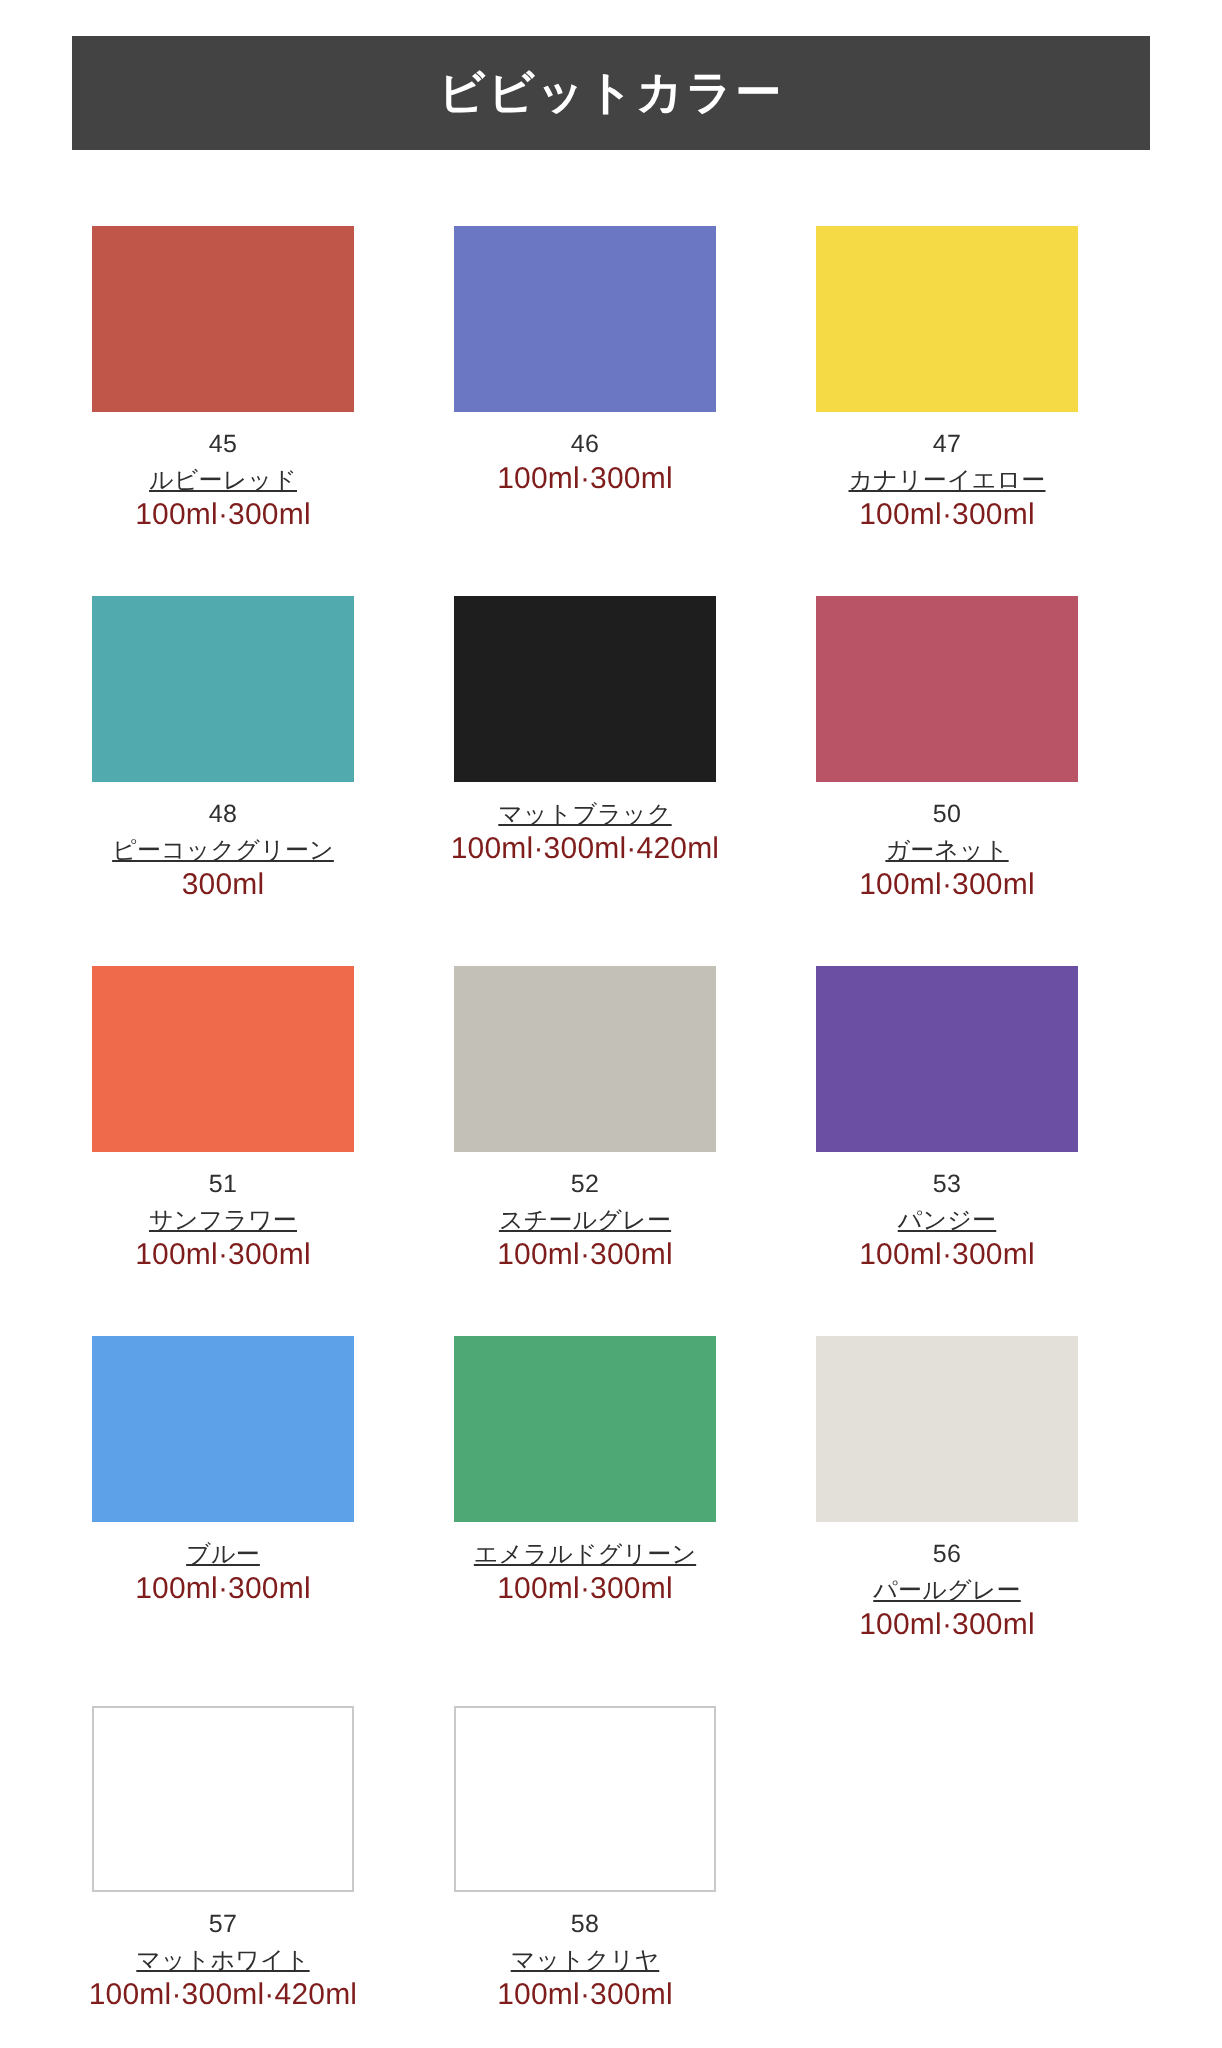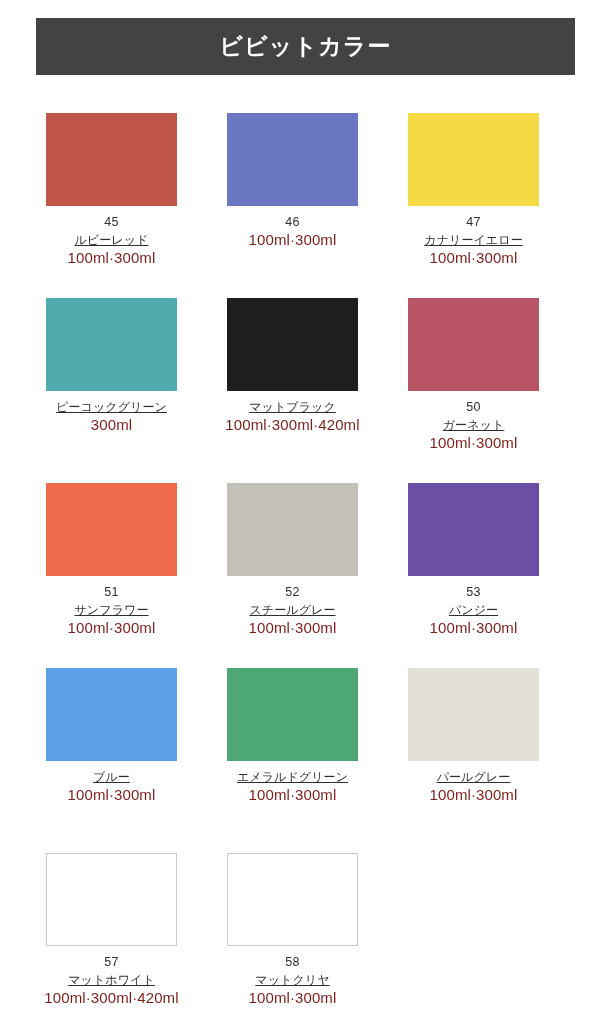--- a/index.html
+++ b/index.html
@@ -130,20 +130,21 @@
         <div class="swatch" style="background: rgb(245, 217, 69);"></div>
         <div class="card-meta">
           <div class="card-number">47</div>
           <div class="card-name">カナリーイエロー</div>
           <div class="card-sizes">100ml·300ml</div>
         </div>
       </div>
       <div class="card">
         <div class="swatch" style="background: rgb(81, 170, 173);"></div>
         <div class="card-meta">
+          <div class="card-number">48</div>
           <div class="card-name">ピーコックグリーン</div>
           <div class="card-sizes">300ml</div>
         </div>
       </div>
       <div class="card">
         <div class="swatch" style="background: rgb(30, 30, 30);"></div>
         <div class="card-meta">
           <div class="card-name">マットブラック</div>
           <div class="card-sizes">100ml·300ml·420ml</div>
         </div>
@@ -190,20 +191,21 @@
       <div class="card">
         <div class="swatch" style="background: rgb(77, 168, 118);"></div>
         <div class="card-meta">
           <div class="card-name">エメラルドグリーン</div>
           <div class="card-sizes">100ml·300ml</div>
         </div>
       </div>
       <div class="card">
         <div class="swatch" style="background: rgb(226, 224, 217);"></div>
         <div class="card-meta">
+          <div class="card-number">56</div>
           <div class="card-name">パールグレー</div>
           <div class="card-sizes">100ml·300ml</div>
         </div>
       </div>
       <div class="card">
         <div class="swatch bordered" style="background: rgb(255, 255, 255);"></div>
         <div class="card-meta">
           <div class="card-number">57</div>
           <div class="card-name">マットホワイト</div>
           <div class="card-sizes">100ml·300ml·420ml</div>

